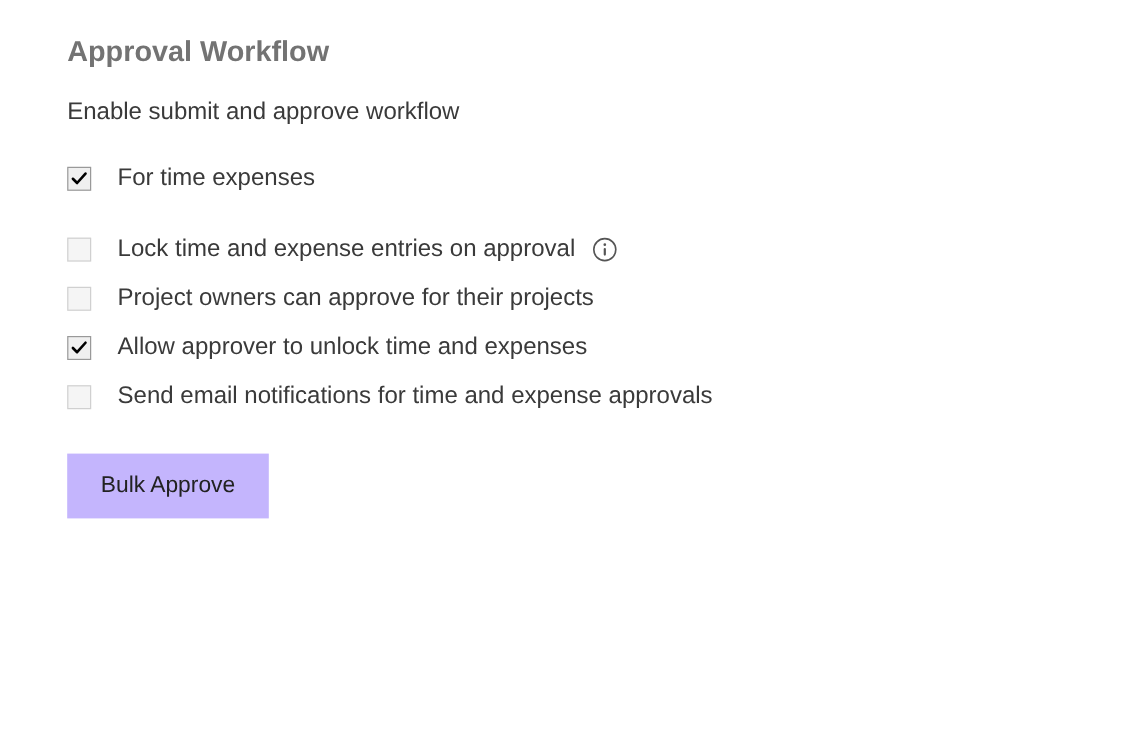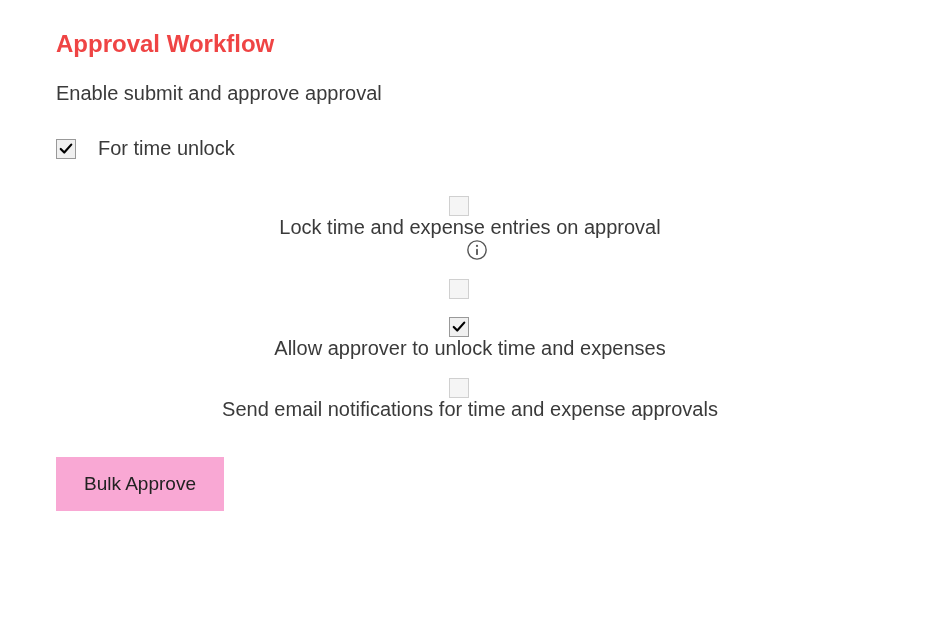--- a/index.html
+++ b/index.html
@@ -10,21 +10,21 @@
     body {
       font-family: -apple-system, BlinkMacSystemFont, "Segoe UI", Helvetica, Arial, sans-serif;
       background: #fff;
       padding: 30px 56px;
       width: 940px;
       height: 630px;
     }
     .section-title {
       font-size: 24px;
       font-weight: 700;
-      color: #ef4444;
+      color: #737373;
       margin-bottom: 24px;
     }
     .section-subtitle {
       font-size: 20px;
       color: #3a3a3a;
       margin-bottom: 32px;
     }
     .option-group {
       margin-bottom: 36px;
     }
@@ -68,65 +68,65 @@
     .info-icon svg {
       width: 22px;
       height: 22px;
     }
     .button-row {
       display: flex;
       gap: 26px;
       margin-top: 28px;
     }
     .btn {
-      background: #f9a8d4;
+      background: #c4b5fd;
       border: none;
       padding: 16px 28px;
       font-size: 19px;
       color: #222;
       cursor: pointer;
       font-family: inherit;
     }
     .second-group .option-row {
       margin-bottom: 18px;
-      flex-direction: column;
     }
   </style>
 </head>
 <body>
 
 <h2 class="section-title">Approval Workflow</h2>
 
-<p class="section-subtitle">Enable submit and approve approval</p>
+<p class="section-subtitle">Enable submit and approve workflow</p>
 
 <div class="option-group">
   <div class="option-row">
     <div class="checkbox">
       <svg viewBox="0 0 16 16">
           <path d="M2 8 L6 12 L14 3" stroke="#000" stroke-width="2.5" fill="none" stroke-linecap="round" stroke-linejoin="round"></path>
         </svg>
     </div>
-    <span class="option-label">For time unlock</span>
+    <span class="option-label">For time expenses</span>
   </div>
 </div>
 
 <div class="option-group second-group">
   <div class="option-row">
     <div class="checkbox unchecked"></div>
     <span class="option-label">Lock time and expense entries on approval</span>
     <span class="info-icon">
       <svg viewBox="0 0 24 24">
           <circle cx="12" cy="12" r="10" stroke="#555" stroke-width="1.5" fill="none"></circle>
           <circle cx="12" cy="7.5" r="1.2" fill="#555"></circle>
           <rect x="11" y="10.5" width="2" height="7" rx="1" fill="#555"></rect>
         </svg>
     </span>
   </div>
   <div class="option-row">
     <div class="checkbox unchecked"></div>
+    <span class="option-label">Project owners can approve for their projects</span>
   </div>
   <div class="option-row">
     <div class="checkbox">
       <svg viewBox="0 0 16 16">
           <path d="M2 8 L6 12 L14 3" stroke="#000" stroke-width="2.5" fill="none" stroke-linecap="round" stroke-linejoin="round"></path>
         </svg>
     </div>
     <span class="option-label">Allow approver to unlock time and expenses</span>
   </div>
   <div class="option-row">

